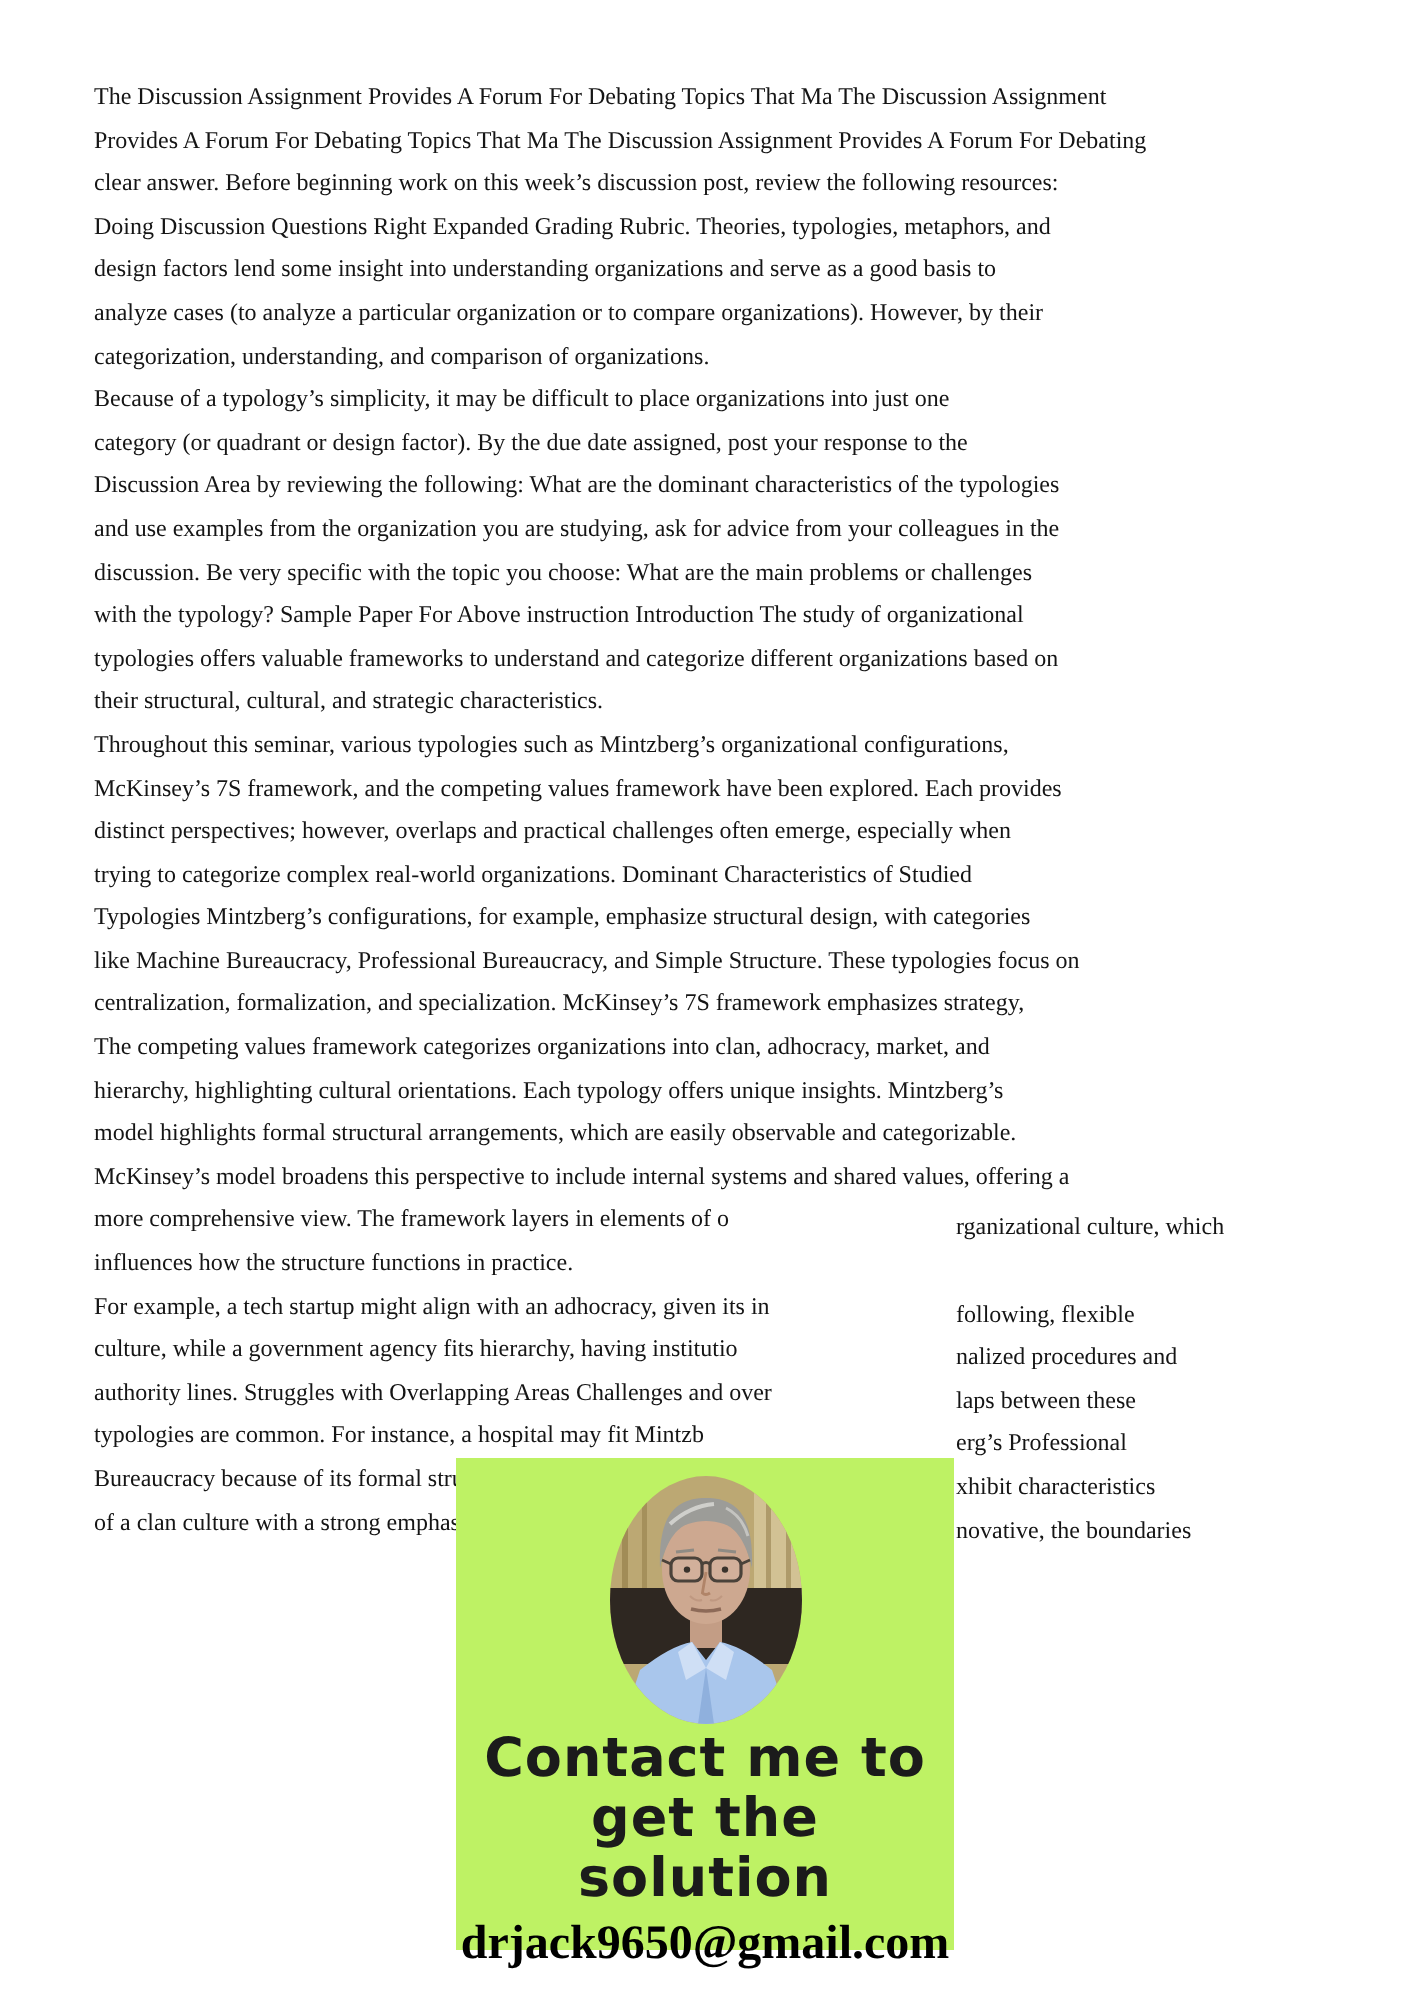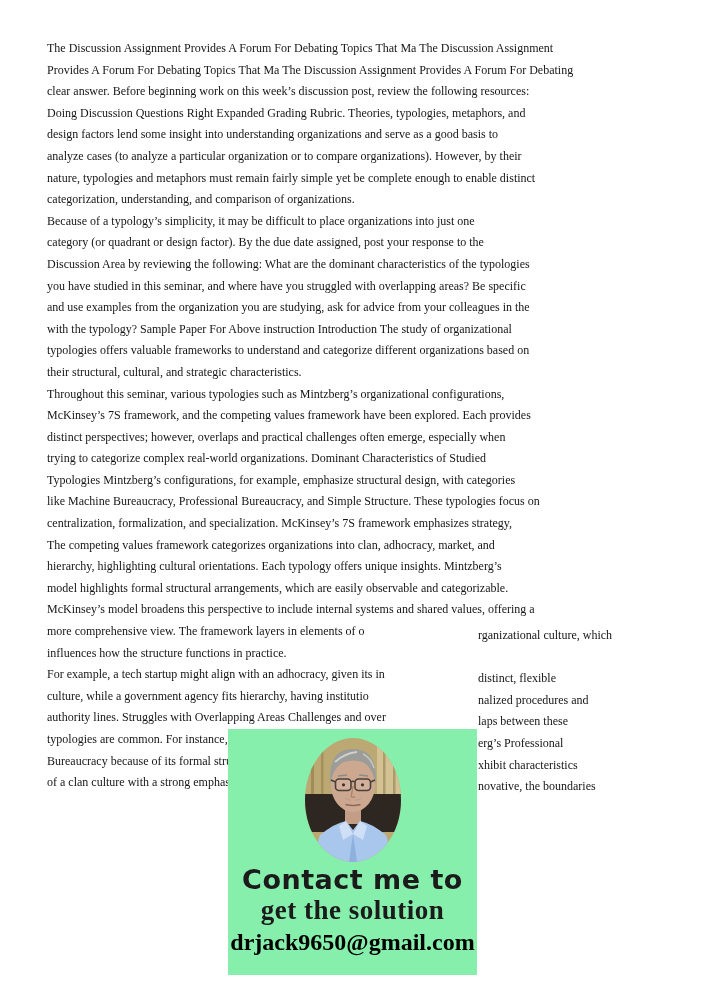--- a/index.html
+++ b/index.html
@@ -37,29 +37,28 @@
 <body>
 
 <div class="doc" id="doc">
     <div class="para">
       <div class="line">The Discussion Assignment Provides A Forum For Debating Topics That Ma The Discussion Assignment</div>
       <div class="line">Provides A Forum For Debating Topics That Ma The Discussion Assignment Provides A Forum For Debating</div>
       <div class="line">clear answer. Before beginning work on this week’s discussion post, review the following resources:</div>
       <div class="line">Doing Discussion Questions Right Expanded Grading Rubric. Theories, typologies, metaphors, and</div>
       <div class="line">design factors lend some insight into understanding organizations and serve as a good basis to</div>
       <div class="line">analyze cases (to analyze a particular organization or to compare organizations). However, by their</div>
-      <div class="line">nature, typologies and metaphors must remain fairly simple yet be complete enough to enable distinct</div>
       <div class="line">categorization, understanding, and comparison of organizations.</div>
     </div>
     <div class="para">
       <div class="line">Because of a typology’s simplicity, it may be difficult to place organizations into just one</div>
       <div class="line">category (or quadrant or design factor). By the due date assigned, post your response to the</div>
       <div class="line">Discussion Area by reviewing the following: What are the dominant characteristics of the typologies</div>
-      <div class="line">you have studied in this seminar, and where have you struggled with overlapping areas? Be specific</div>
       <div class="line">and use examples from the organization you are studying, ask for advice from your colleagues in the</div>
+      <div class="line">discussion. Be very specific with the topic you choose: What are the main problems or challenges</div>
       <div class="line">with the typology? Sample Paper For Above instruction Introduction The study of organizational</div>
       <div class="line">typologies offers valuable frameworks to understand and categorize different organizations based on</div>
       <div class="line">their structural, cultural, and strategic characteristics.</div>
     </div>
     <div class="para">
       <div class="line">Throughout this seminar, various typologies such as Mintzberg’s organizational configurations,</div>
       <div class="line">McKinsey’s 7S framework, and the competing values framework have been explored. Each provides</div>
       <div class="line">distinct perspectives; however, overlaps and practical challenges often emerge, especially when</div>
       <div class="line">trying to categorize complex real-world organizations. Dominant Characteristics of Studied</div>
       <div class="line">Typologies Mintzberg’s configurations, for example, emphasize structural design, with categories</div>
@@ -68,30 +67,30 @@
     </div>
     <div class="para">
       <div class="line">The competing values framework categorizes organizations into clan, adhocracy, market, and</div>
       <div class="line">hierarchy, highlighting cultural orientations. Each typology offers unique insights. Mintzberg’s</div>
       <div class="line">model highlights formal structural arrangements, which are easily observable and categorizable.</div>
       <div class="line">McKinsey’s model broadens this perspective to include internal systems and shared values, offering a</div>
       <div class="line"><span class="clip">more comprehensive view. The framework layers in elements of o</span><span class="tail">rganizational culture, which</span></div>
       <div class="line"><span class="clip">influences how the structure functions in practice.</span></div>
     </div>
     <div class="para">
-      <div class="line"><span class="clip">For example, a tech startup might align with an adhocracy, given its in</span><span class="tail">distinct, flexible</span></div>
+      <div class="line"><span class="clip">For example, a tech startup might align with an adhocracy, given its in</span><span class="tail">following, flexible</span></div>
       <div class="line"><span class="clip">culture, while a government agency fits hierarchy, having institutio</span><span class="tail">nalized procedures and</span></div>
       <div class="line"><span class="clip">authority lines. Struggles with Overlapping Areas Challenges and over</span><span class="tail">laps between these</span></div>
       <div class="line"><span class="clip">typologies are common. For instance, a hospital may fit Mintzb</span><span class="tail">erg’s Professional</span></div>
       <div class="line"><span class="clip">Bureaucracy because of its formal structure, yet it can also e</span><span class="tail">xhibit characteristics</span></div>
       <div class="line"><span class="clip">of a clan culture with a strong emphasis on collegiality. Si</span><span class="tail">novative, the boundaries</span></div>
     </div>
   </div>
 
-<div class="card" id="contact-card" style="background: #86efac;">
+<div class="card" id="contact-card" style="background: #bef264;">
   <svg class="photo" width="96" height="124" viewBox="0 0 96 124">
     <defs>
       <clipPath id="ovalClip">
           <ellipse cx="48" cy="62" rx="48" ry="62"></ellipse>
         </clipPath>
     </defs>
     <g clip-path="url(#ovalClip)">
       <rect x="0" y="0" width="96" height="124" fill="#bca873"></rect>
       <rect x="6" y="0" width="3" height="70" fill="#8a743f" opacity="0.55"></rect>
       <rect x="16" y="0" width="2.5" height="70" fill="#8a743f" opacity="0.45"></rect>
@@ -119,15 +118,15 @@
       <path d="M65.5,44 L70,42" stroke="#4a423a" stroke-width="1.4"></path>
       <circle cx="38.5" cy="46.8" r="1.6" fill="#3a332c"></circle>
       <circle cx="57.5" cy="46.8" r="1.6" fill="#3a332c"></circle>
       <path d="M48,48 L46.2,58.5 Q47.8,60 50,58.5" stroke="#b08468" stroke-width="1.4" fill="none"></path>
       <path d="M40.5,66.5 Q48,68.5 55.5,66.5" stroke="#8d6a58" stroke-width="1.7" fill="none"></path>
       <path d="M40,60 Q43,63 46,62" stroke="#b9917a" stroke-width="1" fill="none" opacity="0.7"></path>
       <path d="M56,60 Q53,63 50,62" stroke="#b9917a" stroke-width="1" fill="none" opacity="0.7"></path>
     </g>
   </svg>
   <div class="contact">Contact me to</div>
-  <div class="contact" style="margin-top:0;font-family:Liberation Serif, serif;">get the solution</div>
+  <div class="contact" style="margin-top:0;">get the solution</div>
   <div class="email">drjack9650@gmail.com</div>
 </div>
 
 </body></html>

